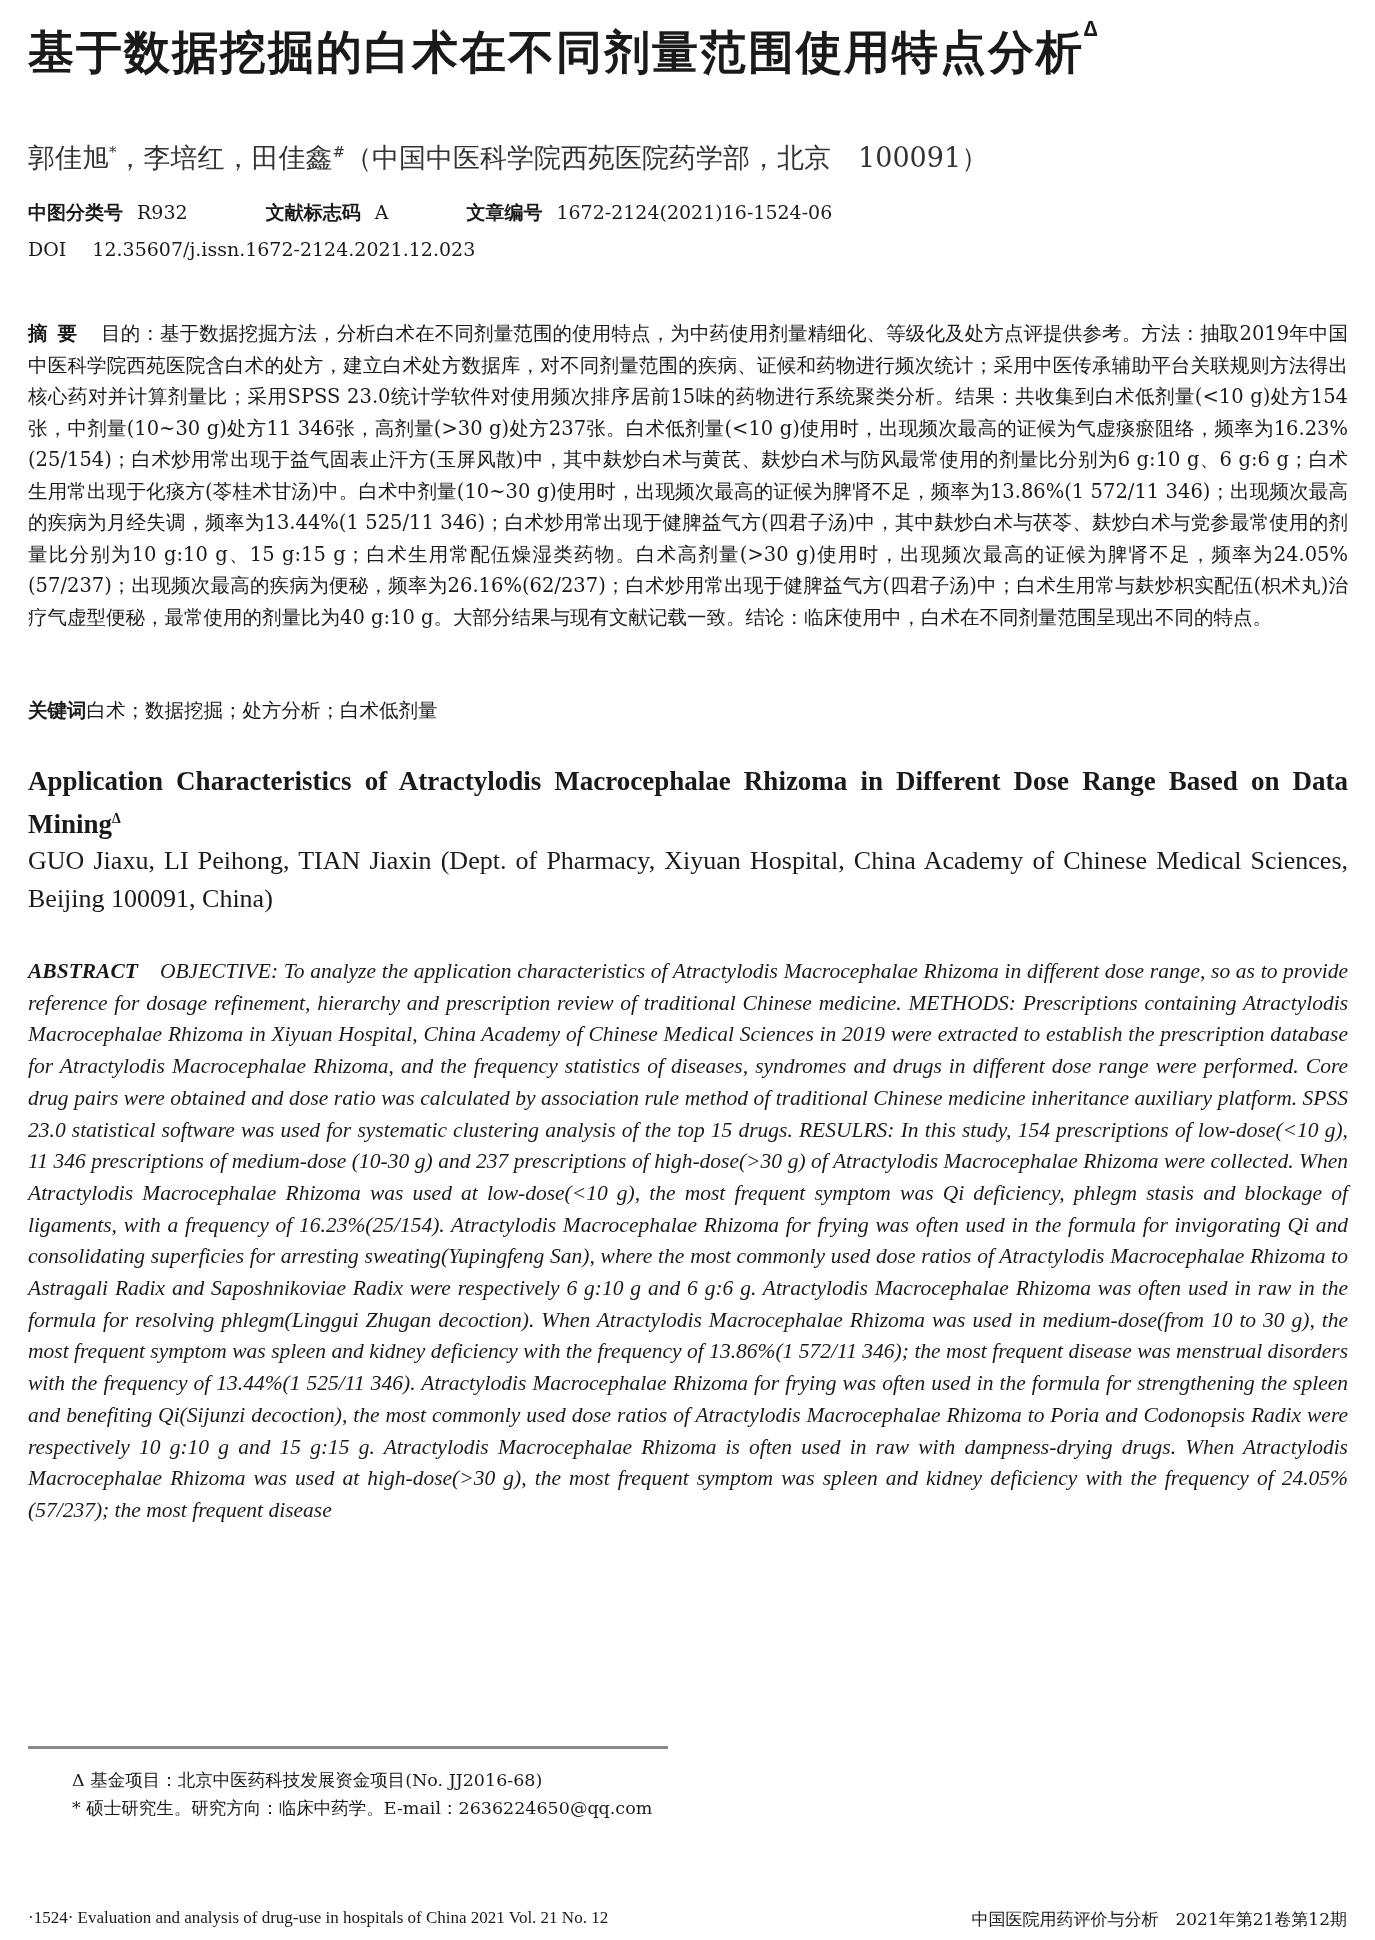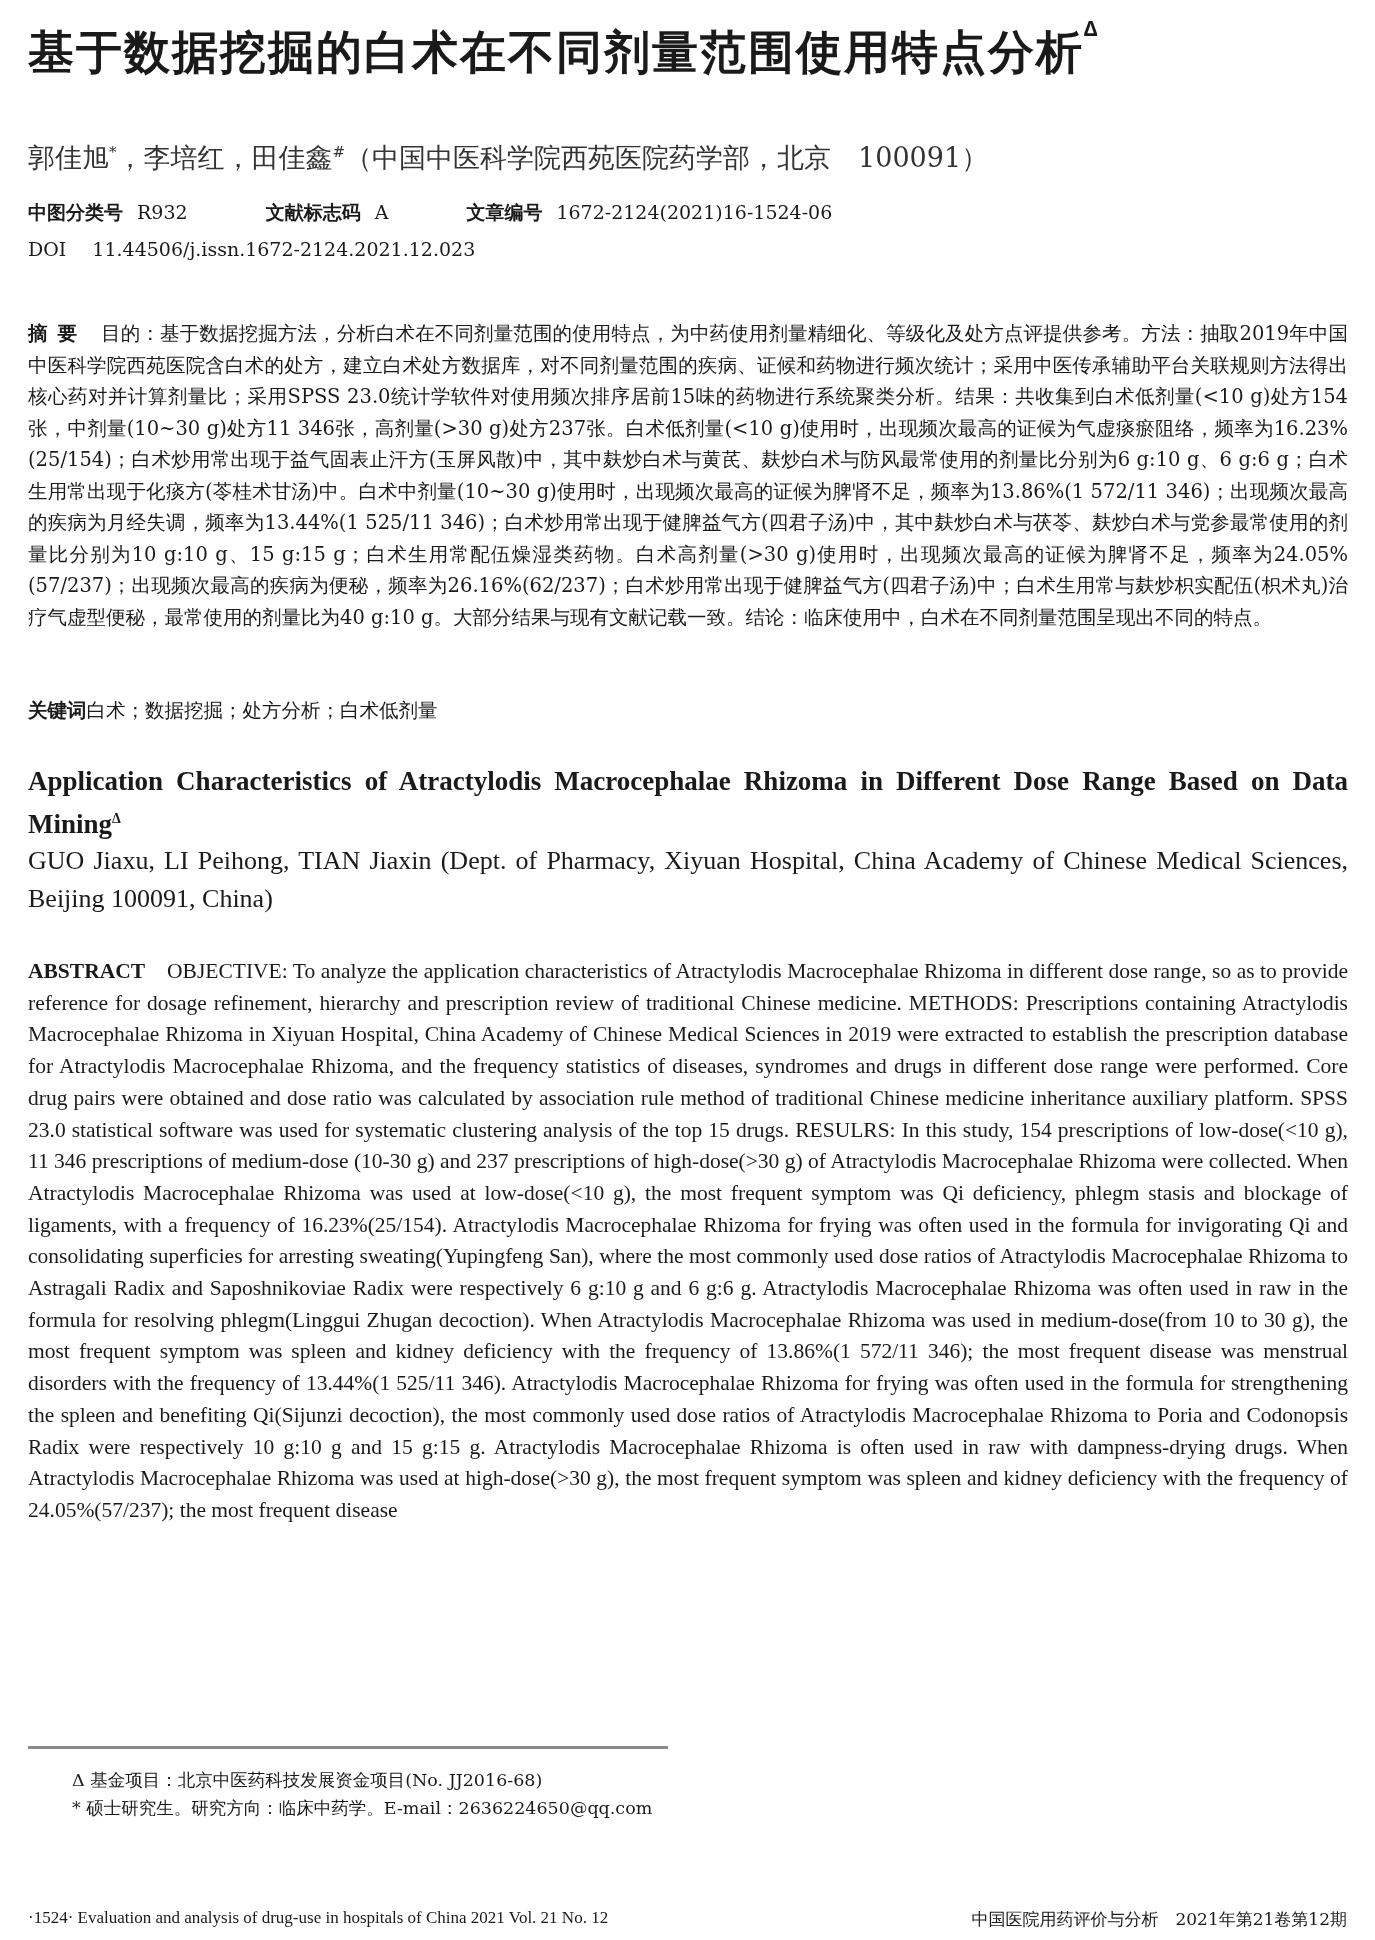--- a/index.html
+++ b/index.html
@@ -14,21 +14,21 @@
   .meta-row .val { margin-right: 72px; }
   .doi-row { left: 28px; top: 238px; font-size: 19px; white-space: nowrap; font-family: "DejaVu Serif", serif; }
   .doi-row .lbl { margin-right: 26px; text-align: center; }
   .cn-abstract { left: 28px; top: 318px; width: 1320px; font-size: 19.5px; line-height: 31.5px; text-align: justify; font-family: "DejaVu Serif", serif; }
   .cn-abstract .lbl { font-weight: bold; margin-right: 14px; letter-spacing: 10px; }
   .keywords { left: 28px; top: 697px; font-size: 19.5px; font-family: "DejaVu Serif", serif; white-space: nowrap; }
   .keywords .lbl { font-weight: bold; margin-right: 0; }
   .en-title { left: 28px; top: 762px; width: 1320px; font-size: 27px; line-height: 38px; font-weight: bold; text-align: justify; }
   .en-title sup { font-size: 14px; }
   .en-authors { left: 28px; top: 842px; width: 1320px; font-size: 26px; line-height: 38px; text-align: justify; }
-  .en-abstract { left: 28px; top: 956px; width: 1320px; font-size: 21.5px; line-height: 31.7px; text-align: justify; }
+  .en-abstract { left: 28px; top: 956px; width: 1320px; font-size: 21.5px; line-height: 31.7px; text-align: justify; font-style: italic; }
   .en-abstract .lbl { font-weight: bold; margin-right: 22px; }
   .rule { left: 28px; top: 1746px; width: 640px; height: 3px; background: #8a8a8a; }
   .footnotes { left: 72px; top: 1766px; font-size: 17.5px; line-height: 28px; font-family: "DejaVu Serif", serif; }
   .footnotes div { white-space: nowrap; }
   .page-footer-left { left: 28px; top: 1908px; font-size: 17px; white-space: nowrap; }
   .page-footer-right { right: 28px; top: 1908px; font-size: 17px; white-space: nowrap; font-family: "DejaVu Serif", serif; }
 </style>
 </head>
 <body>
 
@@ -36,21 +36,21 @@
 
 <div class="abs authors-cn"><span>郭佳旭</span><sup>*</sup><span>，李培红，田佳鑫</span><sup>#</sup><span>（中国中医科学院西苑医院药学部，北京　100091）</span></div>
 
 <div class="abs meta-row">
   <span class="lbl">中图分类号</span><span class="val">R932</span>
   <span class="lbl">文献标志码</span><span class="val">A</span>
   <span class="lbl">文章编号</span><span>1672-2124(2021)16-1524-06</span>
 </div>
 
 <div class="abs doi-row">
-  <span class="lbl">DOI</span><span>11.44506/j.issn.1672-2124.2021.12.023</span>
+  <span class="lbl">DOI</span><span>12.35607/j.issn.1672-2124.2021.12.023</span>
 </div>
 
 <div class="abs cn-abstract"><span class="lbl">摘要</span><span>目的：基于数据挖掘方法，分析白术在不同剂量范围的使用特点，为中药使用剂量精细化、等级化及处方点评提供参考。方法：抽取2019年中国中医科学院西苑医院含白术的处方，建立白术处方数据库，对不同剂量范围的疾病、证候和药物进行频次统计；采用中医传承辅助平台关联规则方法得出核心药对并计算剂量比；采用SPSS 23.0统计学软件对使用频次排序居前15味的药物进行系统聚类分析。结果：共收集到白术低剂量(&lt;10 g)处方154张，中剂量(10~30 g)处方11 346张，高剂量(&gt;30 g)处方237张。白术低剂量(&lt;10 g)使用时，出现频次最高的证候为气虚痰瘀阻络，频率为16.23%(25/154)；白术炒用常出现于益气固表止汗方(玉屏风散)中，其中麸炒白术与黄芪、麸炒白术与防风最常使用的剂量比分别为6 g:10 g、6 g:6 g；白术生用常出现于化痰方(苓桂术甘汤)中。白术中剂量(10~30 g)使用时，出现频次最高的证候为脾肾不足，频率为13.86%(1 572/11 346)；出现频次最高的疾病为月经失调，频率为13.44%(1 525/11 346)；白术炒用常出现于健脾益气方(四君子汤)中，其中麸炒白术与茯苓、麸炒白术与党参最常使用的剂量比分别为10 g:10 g、15 g:15 g；白术生用常配伍燥湿类药物。白术高剂量(&gt;30 g)使用时，出现频次最高的证候为脾肾不足，频率为24.05%(57/237)；出现频次最高的疾病为便秘，频率为26.16%(62/237)；白术炒用常出现于健脾益气方(四君子汤)中；白术生用常与麸炒枳实配伍(枳术丸)治疗气虚型便秘，最常使用的剂量比为40 g:10 g。大部分结果与现有文献记载一致。结论：临床使用中，白术在不同剂量范围呈现出不同的特点。</span></div>
 
 <div class="abs keywords"><span class="lbl">关键词</span><span>白术；数据挖掘；处方分析；白术低剂量</span></div>
 
 <div class="abs en-title"><span>Application Characteristics of Atractylodis Macrocephalae Rhizoma in Different Dose Range Based on Data Mining</span><sup>Δ</sup></div>
 
 <div class="abs en-authors">GUO Jiaxu, LI Peihong, TIAN Jiaxin (Dept. of Pharmacy, Xiyuan Hospital, China Academy of Chinese Medical Sciences, Beijing 100091, China)</div>
 

